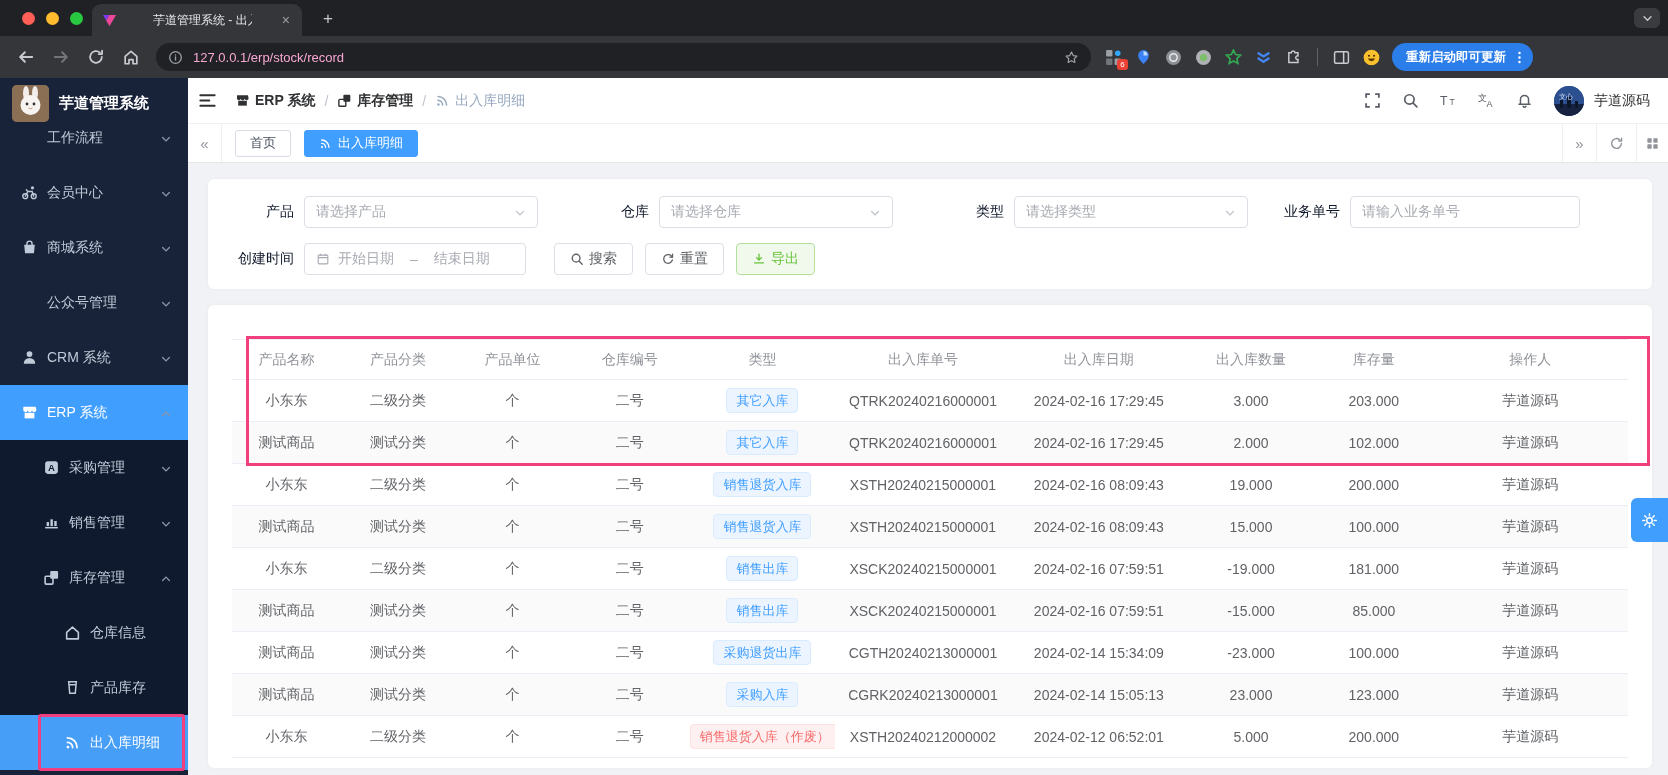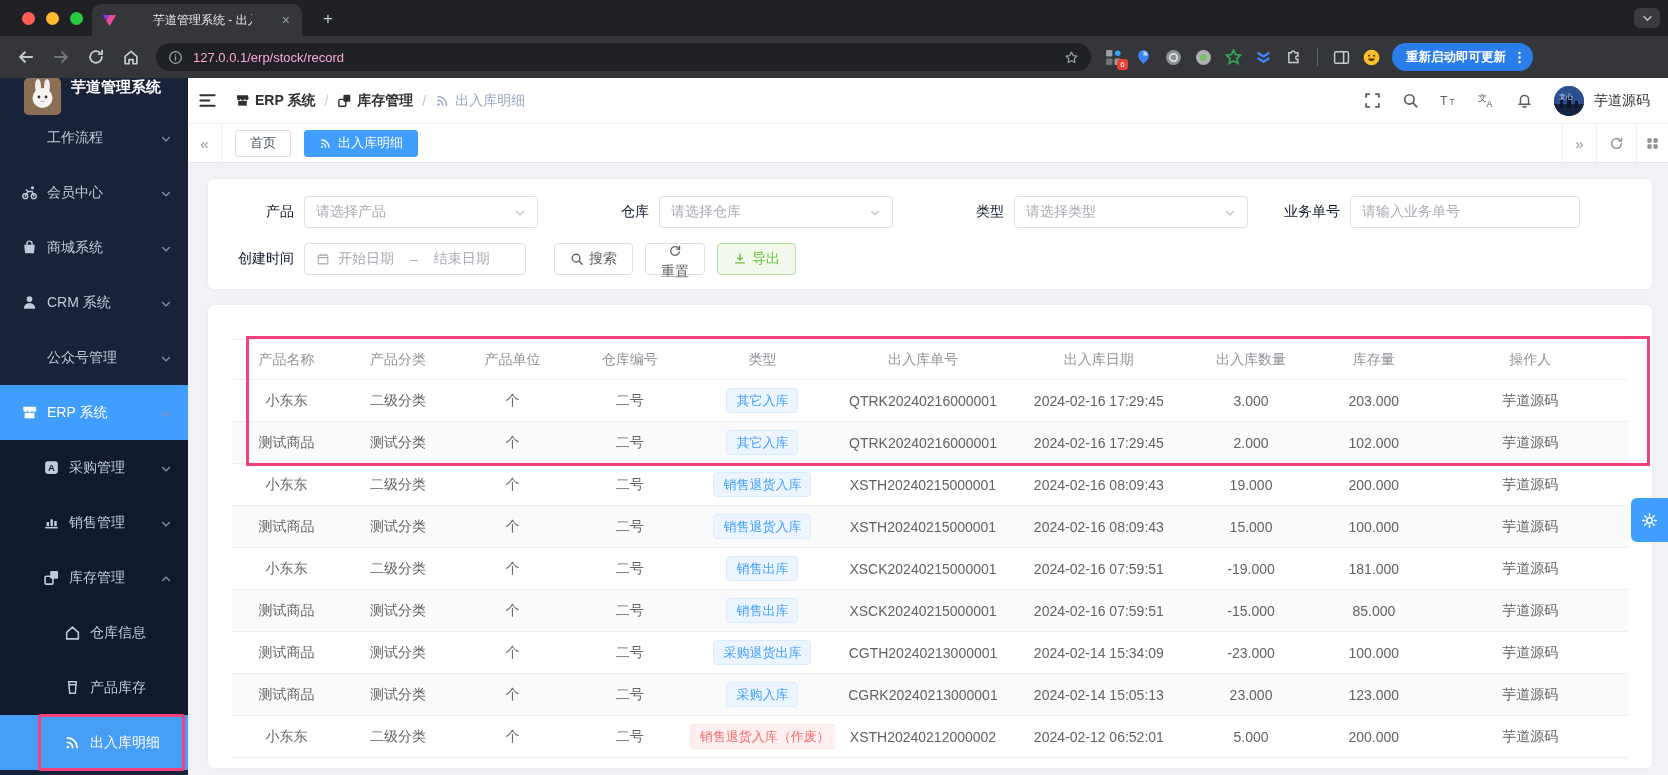--- a/index.html
+++ b/index.html
@@ -29,21 +29,21 @@
   .extic { position:relative; width:17px; height:17px; flex:0 0 auto; }
   .extbadge { position:absolute; right:-6px; bottom:-4px; background:#e94235; color:#fff; font-size:8px; min-width:11px; height:11px; border-radius:3px; text-align:center; line-height:11px; padding:0 1px; }
   .vdiv { width:1px; height:18px; background:#5f6368; margin:0 2px; }
   .restart { margin-left:12px; height:28px; background:#2b7de9; border-radius:14px; color:#fff; font-size:12.5px; display:flex; align-items:center; padding:0 6px 0 14px; font-weight:bold; }
   .restart .dots { width:15px; height:15px; margin-left:6px; color:#fff; }
   .restart .dots svg { width:100%; height:100%; }
 
   
   .app { position:absolute; top:78px; left:0; right:0; bottom:0; display:flex; }
   .sidebar { position:relative; width:188px; background:#182238; flex:0 0 auto; overflow:hidden; }
-  .logo { position:relative; z-index:3; height:50px; background:#182238; display:flex; padding:0 24px;font-family:Liberation Serif, serif; }
+  .logo { position:relative; z-index:3; height:50px; background:#182238; display:flex; align-items:center; padding:0 12px;font-family:Liberation Serif, serif; }
   .logo .avatar { width:37px; height:37px; border-radius:5px; background:#8a6f55; overflow:hidden; flex:0 0 auto; }
   .logo .avatar svg{ width:100%; height:100%; }
   .logo .name { color:#fff; font-weight:bold; font-size:15px; margin-left:10px; white-space:nowrap; }
   .side-nav { margin-top:-18px; position:relative; z-index:1; }
   .side-item { height:55px; display:flex; align-items:center; color:#bfcbd9; font-size:14px; position:relative; cursor:pointer; }
   .side-item .mi { width:17px; height:17px; margin-right:9px; flex:0 0 auto; }
   .side-item .mi svg{ width:100%; height:100%; }
   .side-item .chev { position:absolute; right:16px; width:12px; height:12px; color:#8a94a6; }
   .side-item .chev svg{ width:100%; height:100%; }
   .lvl1 { padding-left:21px; }
@@ -91,21 +91,21 @@
   .sel, .inp, .dr { height:32px; border:1px solid #dcdfe6; border-radius:4px; display:flex; align-items:center; padding:0 11px; font-size:14px; color:#a8abb2; background:#fff; }
   .sel { width:234px; justify-content:space-between; }
   .sel .cd { width:12px; height:12px; color:#c0c4cc; } .sel .cd svg{ width:100%; height:100%; }
   .inp { width:230px; }
   .dr { width:222px; gap:8px; }
   .dr .cal { width:14px; height:14px; color:#a8abb2; flex:0 0 auto; } .dr .cal svg{ width:100%; height:100%; }
   .dr .dsep { color:#a8abb2; margin:0 8px; }
   .btn { height:32px; border-radius:4px; border:1px solid #dcdfe6; background:#fff; color:#606266; font-size:14px; display:inline-flex; align-items:center; padding:0 15px; gap:5px; cursor:pointer; }
   .btn .icon { width:14px; height:14px; } .btn .icon svg{ width:100%; height:100%; }
   .btn.search { margin-left:28px; }
-  .btn.reset { margin-left:12px;flex-direction:column; }
+  .btn.reset { margin-left:12px; }
   .btn.export { margin-left:12px; color:#67c23a; background:#f0f9eb; border-color:#b3e19d; }
 
   .table-card { position:relative; padding:34px 24px 0; height:463px; overflow:hidden; }
   table { width:100%; border-collapse:collapse; table-layout:fixed; }
   th { height:40px; font-size:14px; color:#909399; font-weight:500; border-bottom:1px solid #ebeef5; border-top:1px solid #ebeef5; text-align:center; }
   td { height:42px; font-size:14px; color:#606266; text-align:center; border-bottom:1px solid #ebeef5; white-space:nowrap; overflow:hidden; }
   tr.striped td { background:#fafafa; }
   th:nth-child(1),td:nth-child(1){width:7.8%;} th:nth-child(2),td:nth-child(2){width:8.2%;}
   th:nth-child(3),td:nth-child(3){width:8.2%;} th:nth-child(4),td:nth-child(4){width:8.6%;}
   th:nth-child(5),td:nth-child(5){width:10.4%;} th:nth-child(6),td:nth-child(6){width:12.6%;}
@@ -263,32 +263,32 @@
             <span class="mi"><svg viewBox="0 0 16 16">
                 <path d="M3 5.3h10l-.8 8.2H3.8z" fill="currentColor"></path>
                 <path d="M5.6 6.8V4.4a2.4 2.4 0 0 1 4.8 0v2.4" fill="none" stroke="currentColor" stroke-width="1.3"></path>
               </svg></span>
             <span>商城系统</span>
             <span class="chev"><svg viewBox="0 0 16 16" fill="none" stroke="currentColor" stroke-width="1.8" stroke-linecap="round">
                 <path d="M3.5 6l4.5 4.5L12.5 6"></path>
               </svg></span>
           </div>
           <div class="side-item lvl1">
+            <span class="mi"></span>
+            <span>公众号管理</span>
+            <span class="chev"><svg viewBox="0 0 16 16" fill="none" stroke="currentColor" stroke-width="1.8" stroke-linecap="round">
+                <path d="M3.5 6l4.5 4.5L12.5 6"></path>
+              </svg></span>
+          </div>
+          <div class="side-item lvl1">
             <span class="mi"><svg viewBox="0 0 16 16" fill="currentColor">
                 <circle cx="8" cy="4.8" r="2.7"></circle>
                 <path d="M2.6 13.8a5.4 5.4 0 0 1 10.8 0z"></path>
               </svg></span>
             <span>CRM 系统</span>
-            <span class="chev"><svg viewBox="0 0 16 16" fill="none" stroke="currentColor" stroke-width="1.8" stroke-linecap="round">
-                <path d="M3.5 6l4.5 4.5L12.5 6"></path>
-              </svg></span>
-          </div>
-          <div class="side-item lvl1">
-            <span class="mi"></span>
-            <span>公众号管理</span>
             <span class="chev"><svg viewBox="0 0 16 16" fill="none" stroke="currentColor" stroke-width="1.8" stroke-linecap="round">
                 <path d="M3.5 6l4.5 4.5L12.5 6"></path>
               </svg></span>
           </div>
           <div class="side-item lvl1 active">
             <span class="mi"><svg viewBox="0 0 16 16">
                 <path d="M2.2 2.5h11.6l.7 3a2.1 2.1 0 0 1-4.1.7 2.15 2.15 0 0 1-4.2 0 2.1 2.1 0 0 1-4.1-.7z" fill="currentColor"></path>
                 <path d="M3.4 8.3h9.2v5.2H3.4z" fill="currentColor"></path>
               </svg></span>
             <span>ERP 系统</span>

